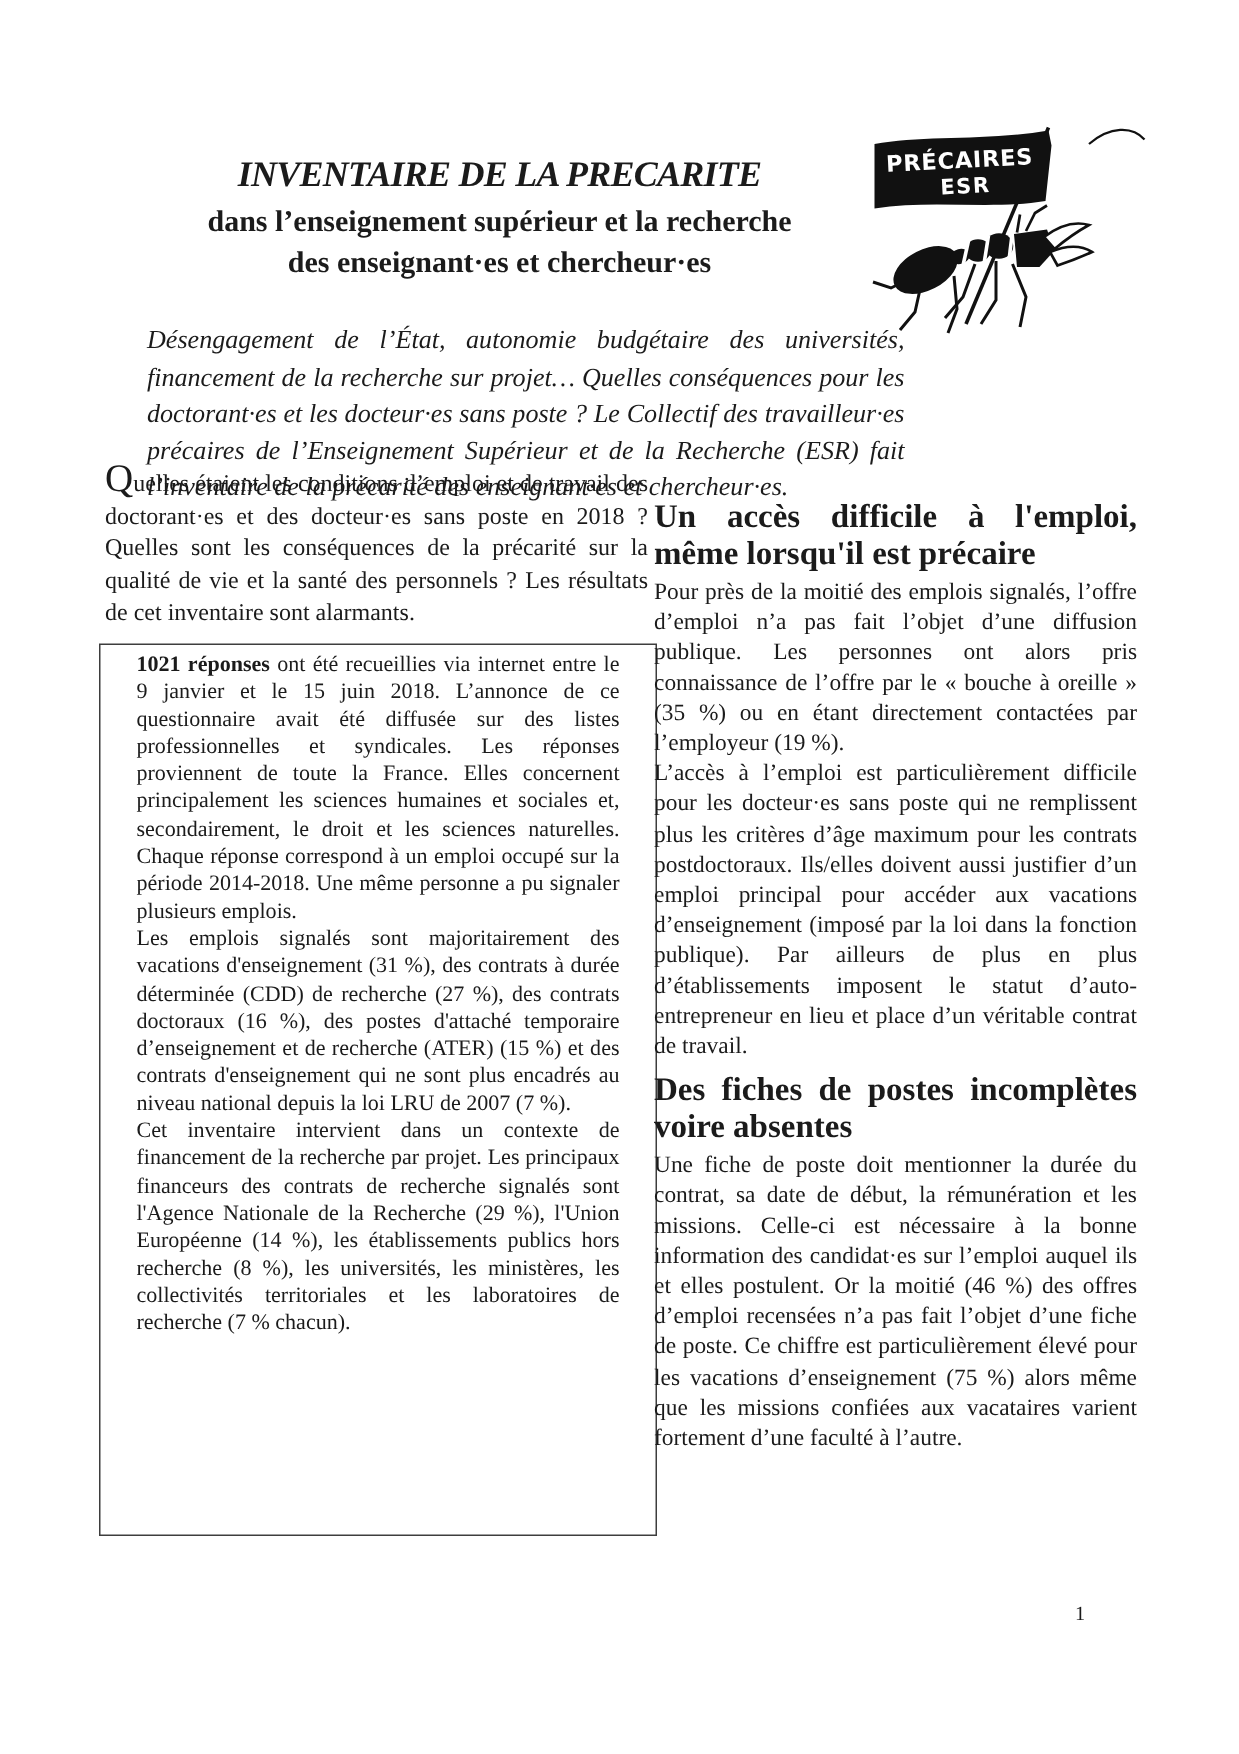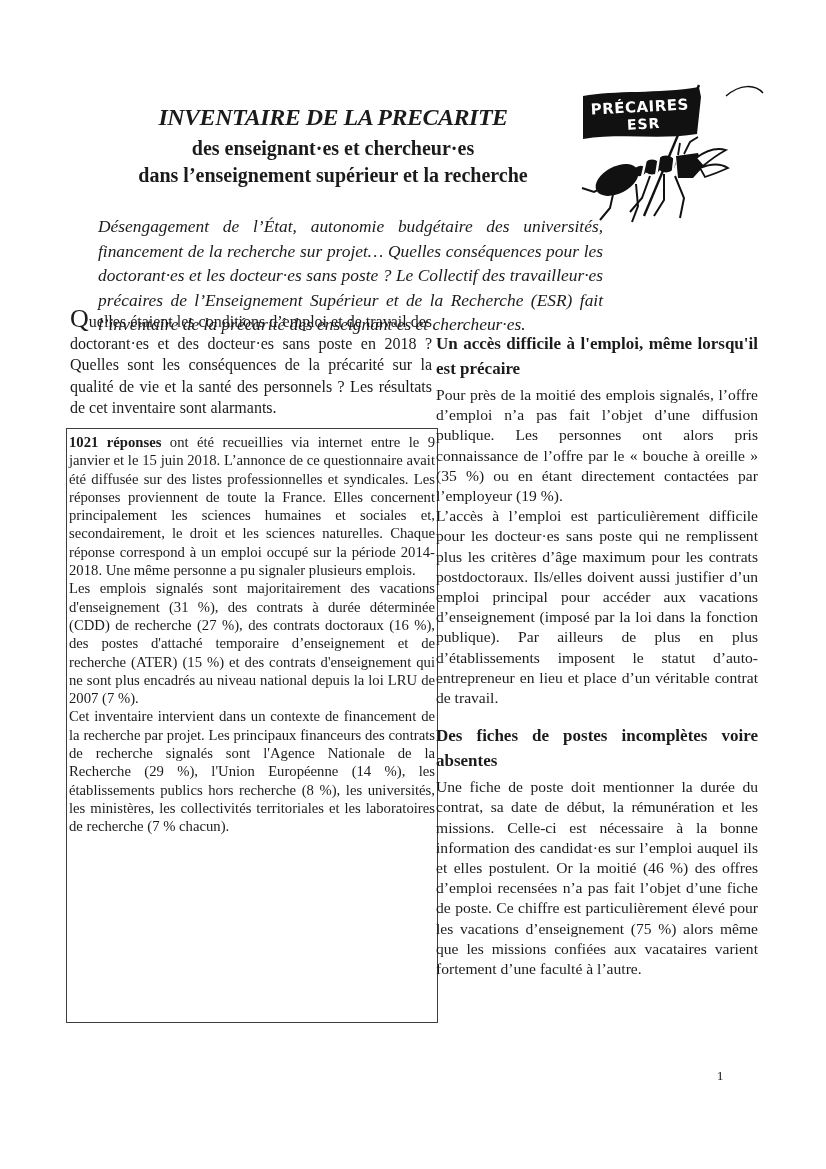--- a/index.html
+++ b/index.html
@@ -14,40 +14,40 @@
   .intro {
     position:absolute; left:98px; top:197px; width:505px;
     font-style:italic; font-size:17.4px; line-height:24.4px; text-align:justify;
   }
   .logo { position:absolute; left:580px; top:80px; width:192px; height:150px; }
   
   .col-left { position:absolute; left:66px; top:306px; width:372px; }
   .lead { margin:0 6px 0 4px; font-size:16px; line-height:21.6px; text-align:justify; }
   .lead .initial { font-size:26px; line-height:1; }
   .box {
-    margin-top:9px; border:1px solid #3d3d3d; padding:4px 2px;
+    margin-top:9px; border:1px solid #3d3d3d; padding:4px 24px;
     box-sizing:border-box; height:595px; overflow:hidden;
     font-size:14.7px; line-height:18.3px; text-align:justify;
   }
   .box p { margin:0; }
   .col-right { position:absolute; left:436px; top:331px; width:322px; }
-  .h-section { margin:0 0 4px 0; font-size:17px; font-weight:bold; line-height:25px; text-align:justify; }
-  .h-section.second { margin-top:15px; }
+  .h-section { margin:0 0 4px 0; font-size:22px; font-weight:bold; line-height:25px; text-align:justify; }
+  .h-section.second { margin-top:5px; }
   .col-right p { margin:0; font-size:15.6px; line-height:20.2px; text-align:justify; }
   .page-number { position:absolute; left:700px; top:1068px; width:40px; text-align:center; font-size:13.5px; }
 </style>
 </head>
 <body>
 
 <div class="page">
 
   <div class="title-block">
     <h1 class="doc-title">INVENTAIRE DE LA PRECARITE</h1>
+    <div class="doc-subtitle">dans l’enseignement supérieur et la recherche</div>
     <div class="doc-subtitle">des enseignant·es et chercheur·es</div>
-    <div class="doc-subtitle">dans l’enseignement supérieur et la recherche</div>
   </div>
 
   <div class="logo">
     <svg width="192" height="150" viewBox="0 0 192 150">
 
       <path d="M146,16 C160,4 175,4 183,13" stroke="#111" stroke-width="1.5" fill="none"></path>
 
       <line x1="119" y1="5" x2="64" y2="136" stroke="#111" stroke-width="2.4"></line>
 
       <g>

